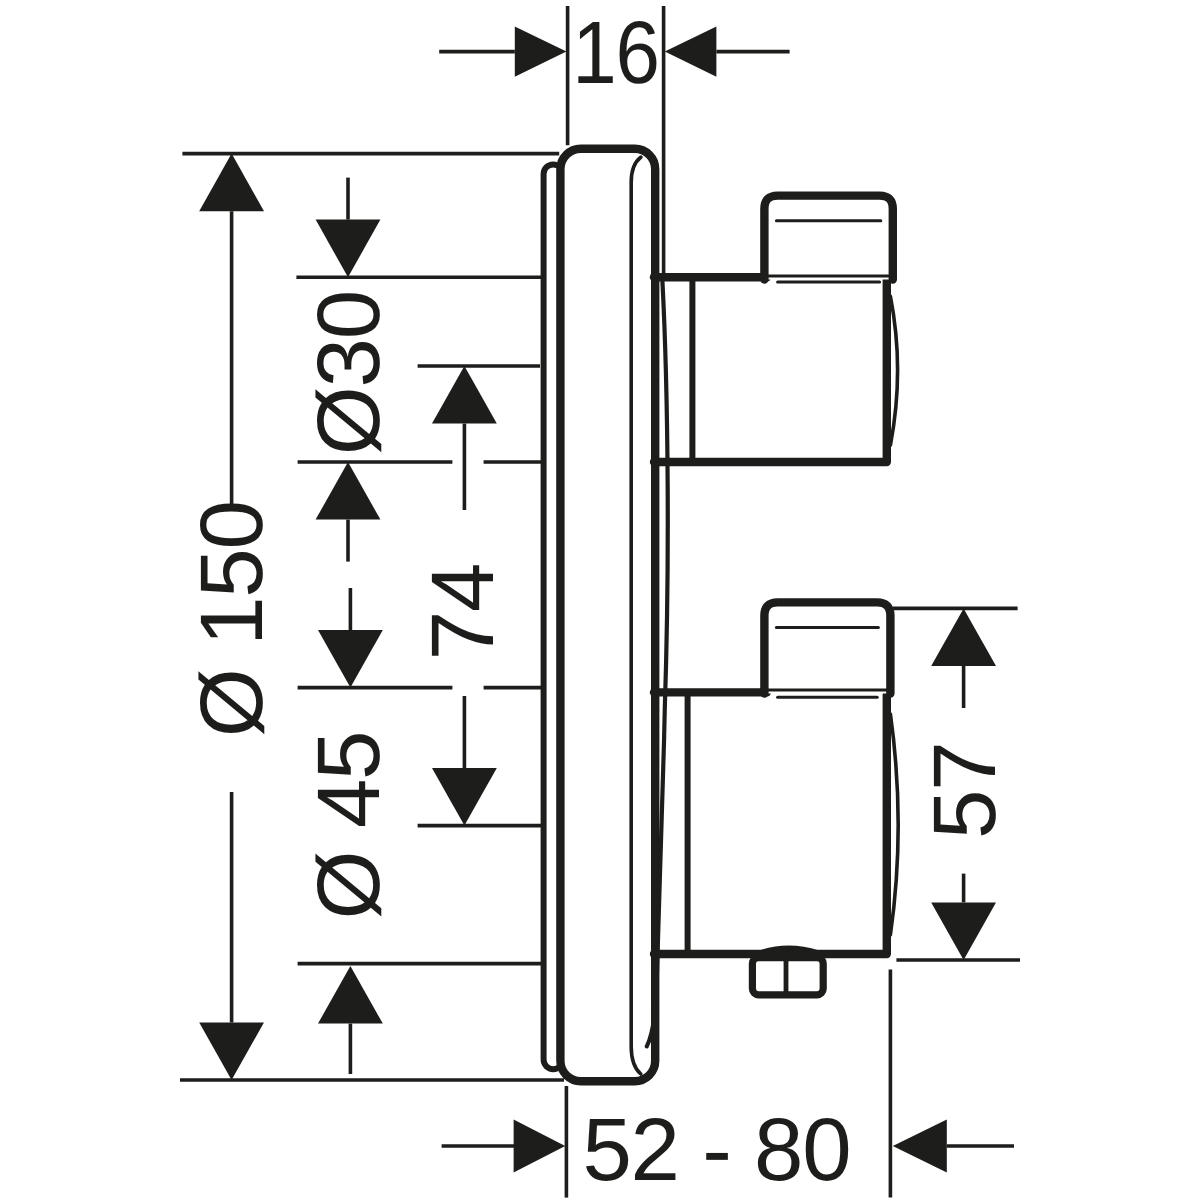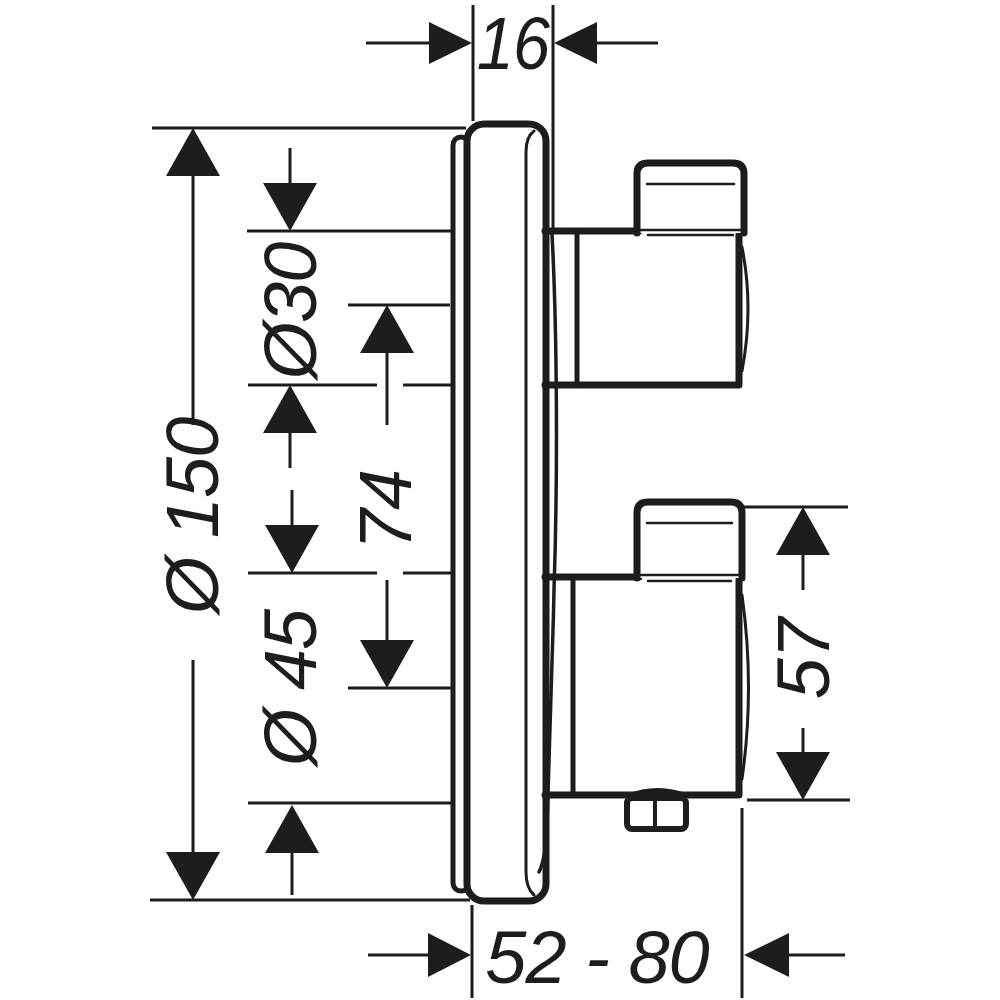--- a/index.html
+++ b/index.html
@@ -1,17 +1,17 @@
 <!DOCTYPE html>
 <html style="--line: #1d1d1b; --bg: #ffffff;"><head>
 <meta charset="utf-8">
 <style>
   :root { --line: #1d1d1b; --bg: #ffffff; }
   html, body { margin: 0; padding: 0; background: var(--bg); }
-  .stage { width: 1000px; height: 1000px; background: var(--bg); position: relative; font-style: italic; }
+  .stage { width: 1000px; height: 1000px; background: var(--bg); position: relative; }
   svg { display: block; width: 1000px; height: 1000px; }
 
   .outline      { fill: none; stroke: var(--line); stroke-linecap: round; stroke-linejoin: round; }
   .outline-fill { fill: #ffffff; stroke: var(--line); stroke-linecap: round; stroke-linejoin: round; }
   .dim          { fill: none; stroke: var(--line); stroke-width: 3; stroke-linecap: butt; }
   .arrow        { fill: var(--line); stroke: none; }
   .dim-text     { fill: var(--line); font-family: "Liberation Sans", "DejaVu Sans", sans-serif;
                   font-size: 74px; font-weight: 400; letter-spacing: -1px; }
 </style>
 </head>

